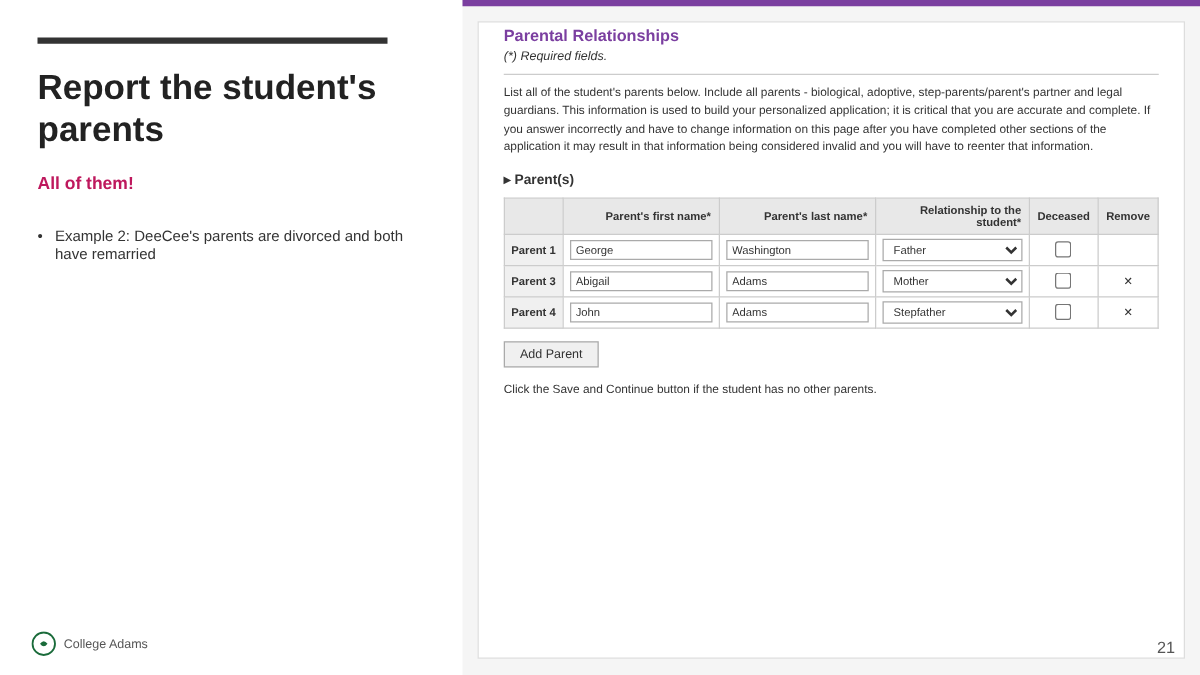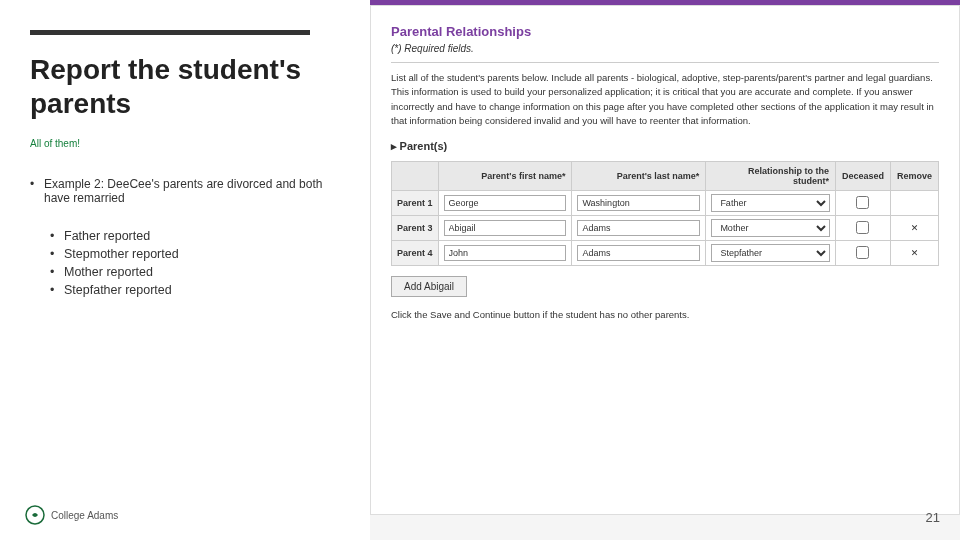--- a/index.html
+++ b/index.html
@@ -32,23 +32,23 @@
 
     .slide-title {
       font-size: 28px;
       font-weight: bold;
       color: #222;
       line-height: 1.2;
       margin-bottom: 18px;
     }
 
     .subtitle {
-      font-size: 10px;
-      font-weight: normal;
-      color: #15803d;
+      font-size: 14px;
+      font-weight: bold;
+      color: #be185d;
       margin-bottom: 28px;
     }
 
     .bullet-main {
       font-size: 12px;
       color: #333;
       margin-bottom: 24px;
       padding-left: 14px;
       position: relative;
     }
@@ -114,23 +114,23 @@
       padding: 0;
     }
 
     .top-bar-right {
       width: 100%;
       height: 5px;
       background: #7b3fa0;
     }
 
     .right-content {
-      padding: 18px 20px;
-      background: #fff;
-      margin: 0;
+      padding: 3px 20px;
+      background: #fff;
+      margin: 12px;
       border: 1px solid #ddd;
       height: calc(100% - 30px);
       overflow: hidden;
     }
 
     .section-title {
       font-size: 13px;
       font-weight: bold;
       color: #7b3fa0;
       margin-bottom: 4px;
@@ -231,26 +231,20 @@
     }
   </style>
 </head>
 <body>
 
 <div class="left-panel">
   <div class="top-bar-left"></div>
   <h1 class="slide-title">Report the student's parents</h1>
   <p class="subtitle">All of them!</p>
   <div class="bullet-main">Example 2:  DeeCee's parents are divorced and both have remarried</div>
-  <ul class="sub-bullets">
-    <li>Father reported</li>
-    <li>Stepmother reported</li>
-    <li>Mother reported</li>
-    <li>Stepfather reported</li>
-  </ul>
 
   <div class="logo-area">
     <svg class="logo-icon" viewBox="0 0 20 20">
       <circle cx="10" cy="10" r="9" fill="none" stroke="#1a6b3a" stroke-width="1.5"></circle>
       <path d="M7 10 Q10 6 13 10 Q10 14 7 10Z" fill="#1a6b3a"></path>
     </svg>
     <span class="logo-text">College Adams</span>
   </div>
 </div>
 
@@ -346,19 +340,19 @@
       <td style="text-align:center;">
         <input type="checkbox" style="">
       </td>
       <td class="remove-x">
         ✕
       </td>
     </tr>
         </tbody>
     </table>
     <div>
-      <button class="add-parent-btn">Add Abigail</button>
+      <button class="add-parent-btn">Add Parent</button>
     </div>
     <div class="bottom-note">Click the Save and Continue button if the student has no other parents.</div>
   </div>
 </div>
 
 <div class="page-number">21</div>
 
 </body></html>

